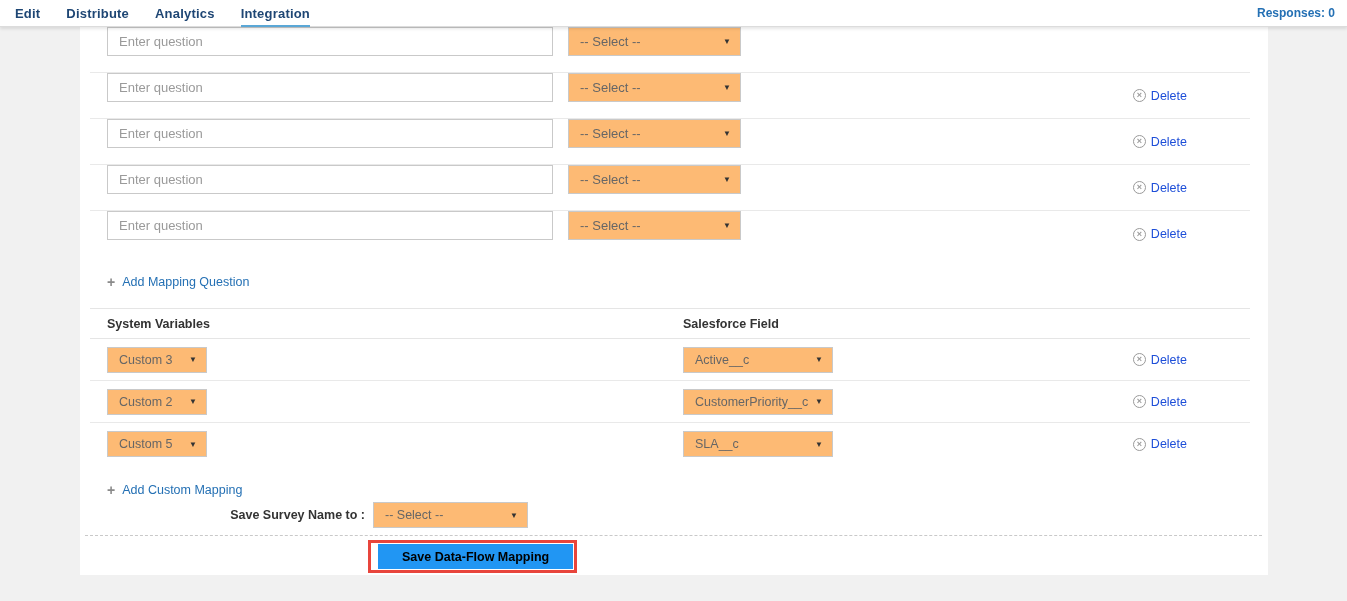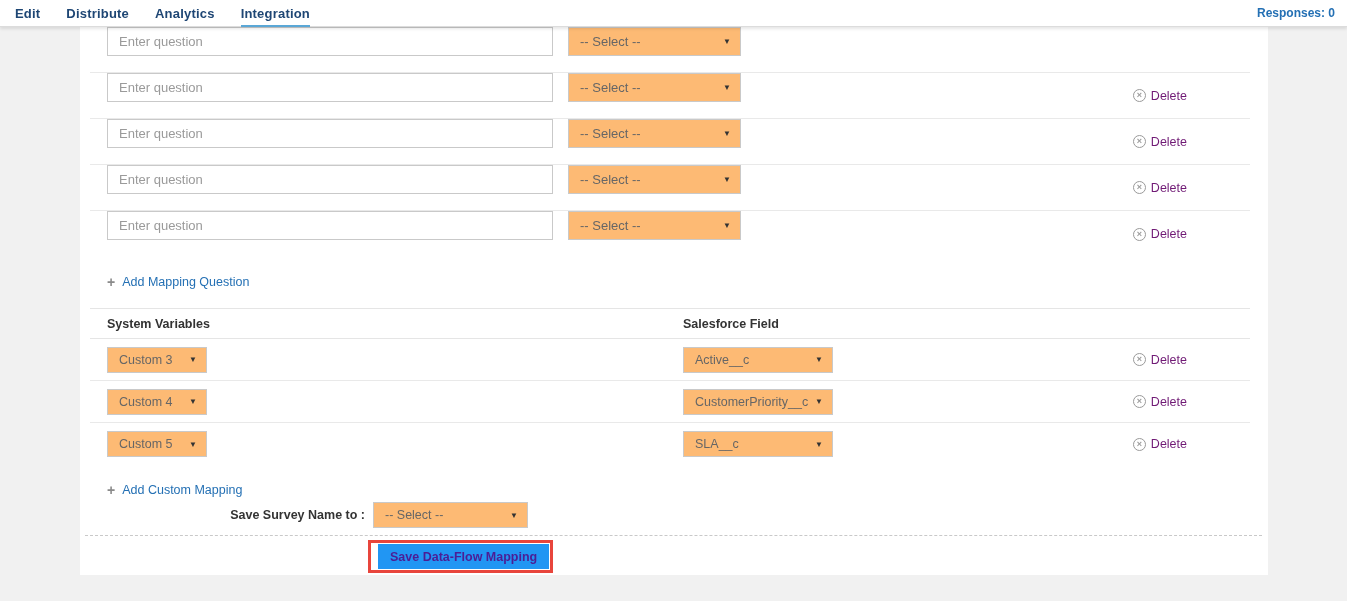--- a/index.html
+++ b/index.html
@@ -64,21 +64,21 @@
   .sel-sf   { width:150px; }
   .sel-save { width:155px; }
   .caret { font-size:8px; color:#333; margin-left:6px; }
 
   .del { margin-left:auto; display:inline-flex; align-items:center; gap:5px; cursor:pointer; }
   .del-x {
     width:13px; height:13px; border:1px solid #9a9a9a; border-radius:50%;
     color:#9a9a9a; font-size:9px; line-height:11px; text-align:center;
     display:inline-block; font-weight:700;
   }
-  .del-t { font-size:12.5px; color:#701a75; }
+  .del-t { font-size:12.5px; color:#1d4ed8; }
 
   .add-link {
     margin:17px 0 0 17px; height:16px;
     display:inline-flex; align-items:center; gap:7px; cursor:pointer;
   }
   .plus { color:#8a8a8a; font-size:14px; font-weight:700; }
   .add-t { font-size:12.5px; color:#2470b4; }
 
   
   .var-header {
@@ -104,24 +104,24 @@
   .dashed { border:none; border-top:1px dashed #c9c9c9; margin:7px 6px 0 5px; }
 
   
   .btn-row { margin-top:4px; padding-left:288px; }
   .red-box {
     display:inline-block; background:#fff;
     border:3px solid #e8453c;
     padding:1px 1px 1px 7px;
   }
   .save-btn {
-    background:#2196f3; color:#4c1d95; border:none;
+    background:#2196f3; color:#000000; border:none;
     font-family:"Liberation Sans", sans-serif;
     font-size:12.5px; font-weight:700;
-    height:25px; padding:0 12px; cursor:pointer;
+    height:25px; padding:0 24px; cursor:pointer;
   }
 </style>
 </head>
 <body>
 
 <div class="navbar">
   <div class="nav-items">
     <span class="nav-item">Edit</span>
     <span class="nav-item">Distribute</span>
     <span class="nav-item">Analytics</span>
@@ -214,21 +214,21 @@
       </div>
       <span class="del">
         <span class="del-x">×</span>
         <span class="del-t">Delete</span>
       </span>
     </div>
 
     <div class="v-row b">
       <span class="col1">
         <div class="sel sel-sm sel-sys" style="display:inline-flex;">
-          <span>Custom 4</span>
+          <span>Custom 2</span>
           <span class="caret">▼</span>
         </div>
       </span>
       <div class="sel sel-sm sel-sf">
         <span>CustomerPriority__c</span>
         <span class="caret">▼</span>
       </div>
       <span class="del">
         <span class="del-x">×</span>
         <span class="del-t">Delete</span>

